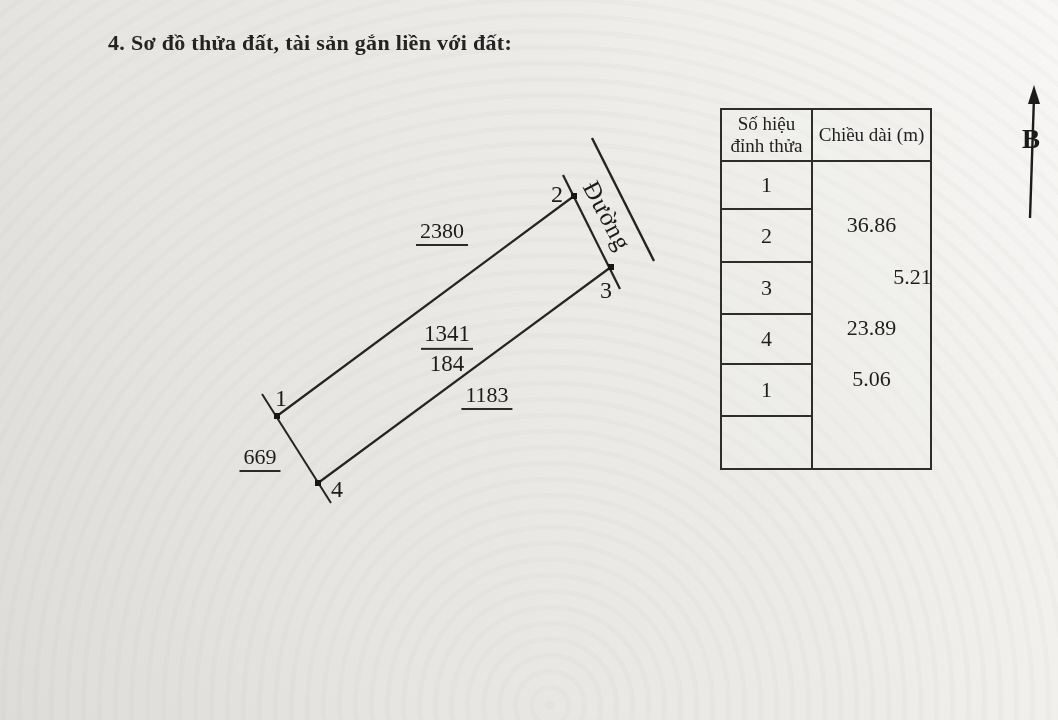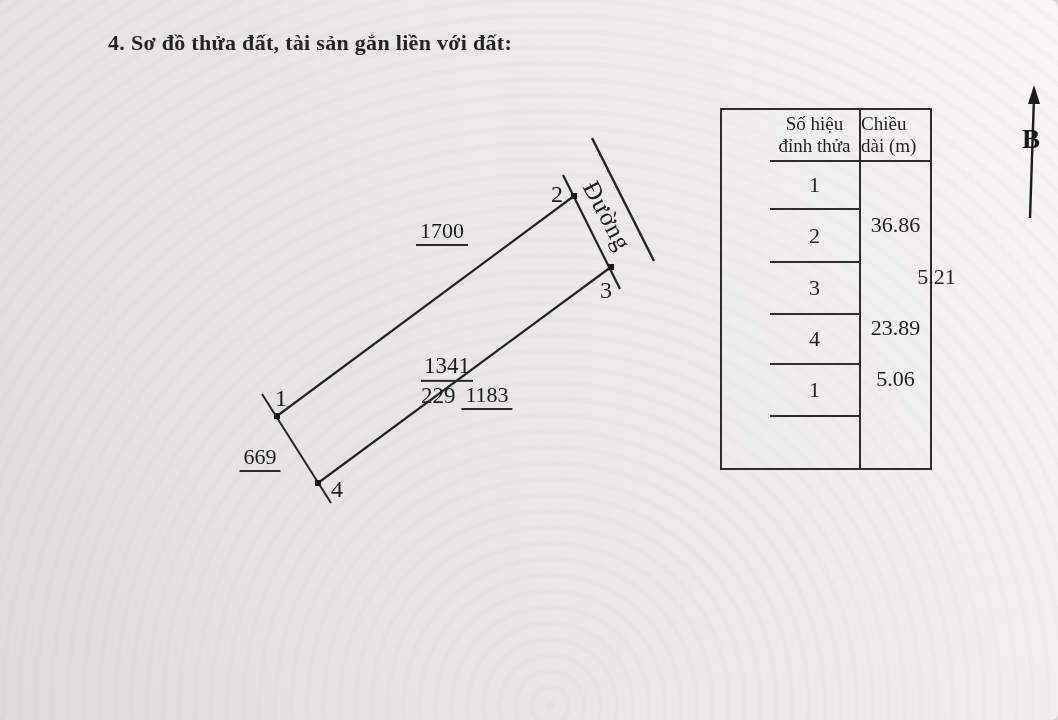--- a/index.html
+++ b/index.html
@@ -5,21 +5,20 @@
   * { margin: 0; padding: 0; box-sizing: border-box; }
   html, body { background: #d8d7d4; }
   .page {
     position: relative;
     width: 1058px;
     height: 720px;
     overflow: hidden;
     font-family: "Liberation Serif", "DejaVu Serif", serif;
     color: #1e1e1e;
     background: linear-gradient(245deg, #f8f7f5 0%, #ecebe8 38%, #e6e5e2 70%, #dedcd8 100%);
-    border-radius: 7px;
   }
   
   .page::after {
     content: "";
     position: absolute; inset: 0;
     background: repeating-radial-gradient(circle at 52% 98%,
       rgba(160,160,152,0.10) 0 5px, rgba(255,255,255,0) 5px 16px);
     opacity: .5;
     pointer-events: none;
   }
@@ -49,24 +48,24 @@
   .underlined {
     border-bottom: 2px solid #2a2a2a;
     padding: 0 4px 2px 4px;
   }
   .fraction {
     position: absolute;
     z-index: 2;
     transform: translate(-50%, -50%);
     display: flex;
     flex-direction: column;
+    align-items: center;
     font-size: 23px;
     line-height: 1.05;
     color: #1c1c1c;
-    margin-top: 32px;
   }
   .fraction .num { border-bottom: 2px solid #2a2a2a; padding: 0 3px 2px 3px; }
   .fraction .den { padding-top: 2px; }
   .road-label {
     position: absolute;
     z-index: 2;
     transform: translate(-50%, -50%) rotate(62deg);
     font-size: 25px;
     color: #1c1c1c;
     letter-spacing: 1px;
@@ -83,21 +82,20 @@
 
   
   .ltable {
     position: absolute;
     left: 720px; top: 108px;
     width: 212px; height: 362px;
     border: 2px solid #2e2d2b;
     display: flex;
     z-index: 2;
     background: rgba(240,239,236,0.25);
-    padding-left: 48px;
   }
   .tcol-left {
     width: 91px;
     border-right: 2px solid #2e2d2b;
     display: flex;
     flex-direction: column;
   }
   .tcell {
     display: flex;
     align-items: center;
@@ -166,27 +164,27 @@
 
     <line x1="1034" y1="97" x2="1030" y2="218" stroke="#1c1c1c" stroke-width="2.4"></line>
     <polygon points="1034,85 1028,104 1040,104" fill="#1c1c1c"></polygon>
   </svg>
 
   <div class="lbl" style="left:281px; top:398px;">1</div>
   <div class="lbl" style="left:557px; top:194px;">2</div>
   <div class="lbl" style="left:606px; top:290px;">3</div>
   <div class="lbl" style="left:337px; top:489px;">4</div>
 
-  <div class="lbl small underlined" style="left:442px; top:233px;">1700</div>
+  <div class="lbl small underlined" style="left:442px; top:233px;">2380</div>
   <div class="lbl small underlined" style="left:487px; top:397px;">1183</div>
   <div class="lbl small underlined" style="left:260px; top:459px;">669</div>
 
   <div class="fraction" style="left:447px; top:349px;">
     <span class="num">1341</span>
-    <span class="den">229</span>
+    <span class="den">184</span>
   </div>
 
   <div class="road-label" style="left:607px; top:216px;">Đường</div>
 
   <div class="north-b" style="left:1031px; top:139px;">B</div>
 
   <div class="ltable">
     <div class="tcol-left">
       <div class="tcell hdr">Số hiệu
 đỉnh thửa</div>

